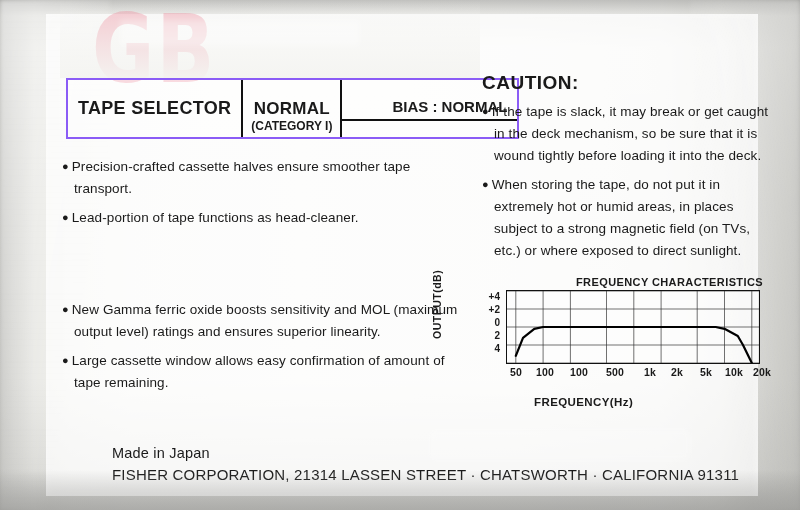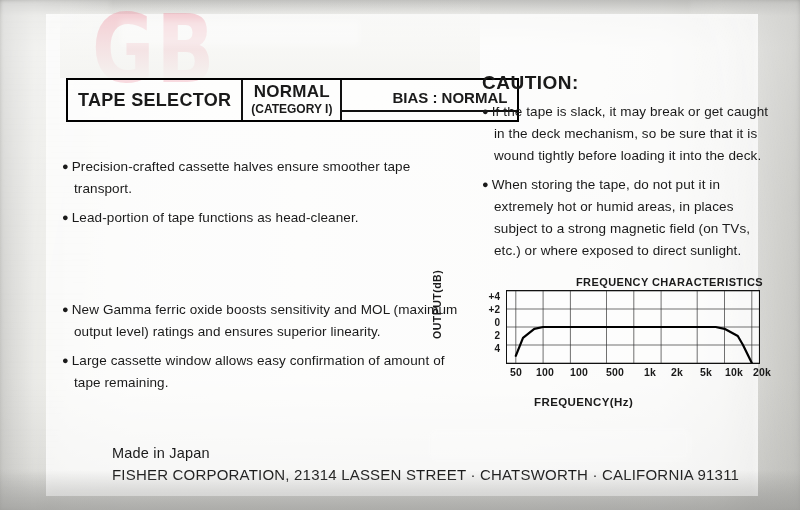--- a/index.html
+++ b/index.html
@@ -87,26 +87,26 @@
   .content {
     position: absolute;
     inset: 0;
     color: #1a1a1a;
   }
 
   
   .selector {
     position: absolute;
     left: 66px; top: 78px;
-    border: 2px solid #000000;
+    border: 2px solid #8b5cf6;
     display: flex;
     background: rgba(255,255,255,0.35);
   }
   .sel-cell {
-    padding: 2px 8px 4px 8px;
+    padding: 19px 8px 4px 8px;
     display: flex;
     flex-direction: column;
     justify-content: center;
   }
   .sel-div { width: 2px; background: #111; }
   .sel-hdiv { height: 2px; background: #111; margin: 1px 0; }
   .sel-main {
     font-size: 17px;
     font-weight: bold;
     letter-spacing: 0.3px;

